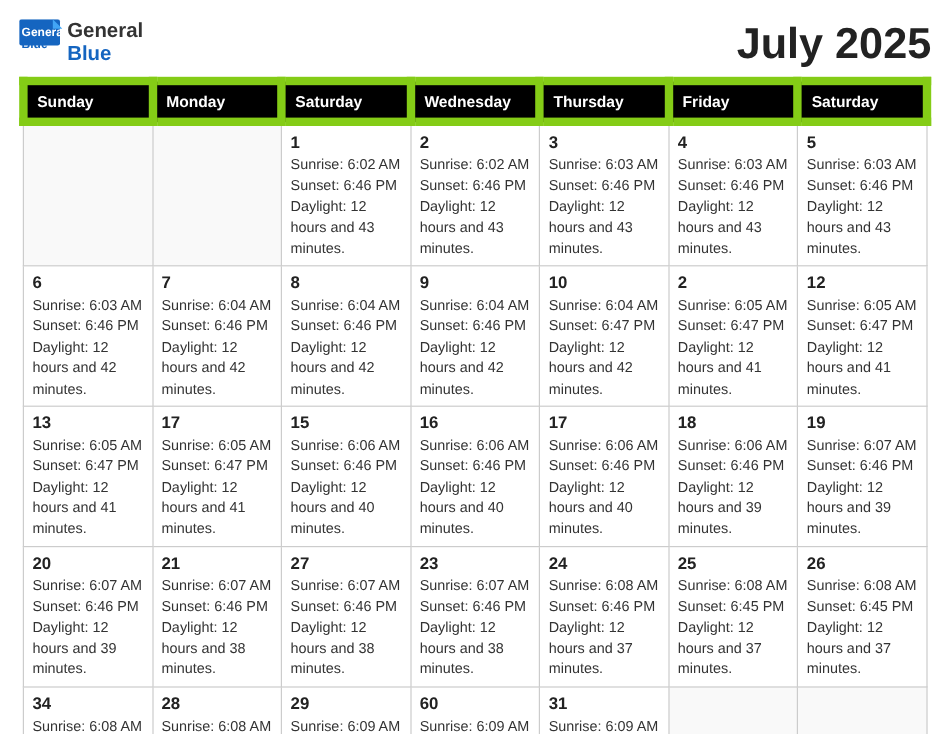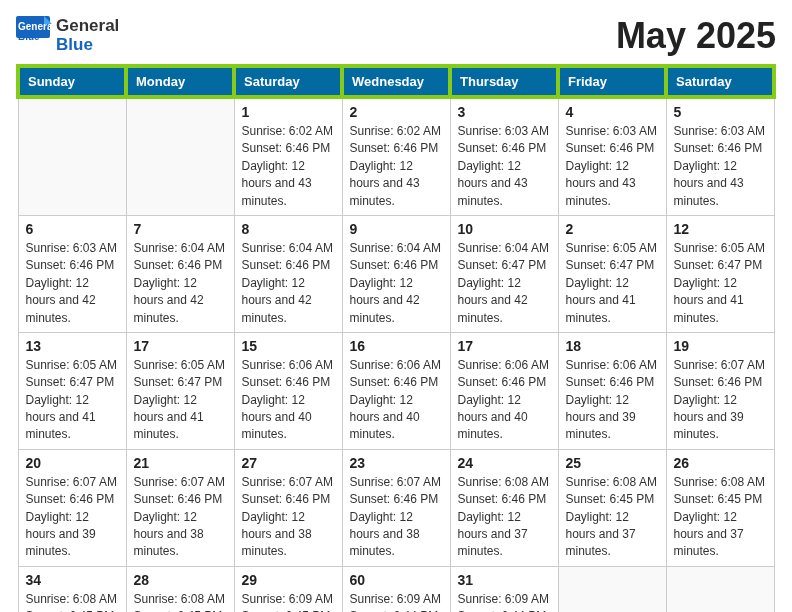--- a/index.html
+++ b/index.html
@@ -33,27 +33,27 @@
     .title-location {
       font-size: 15px;
       color: #444;
     }
     .calendar {
       width: 100%;
       border-collapse: collapse;
       border: 1px solid #ccc;
     }
     .calendar th {
-      background-color: #0369a1;
+      background-color: #000000;
       color: #fff;
       font-size: 13px;
       font-weight: bold;
       padding: 6px 8px;
       text-align: left;
-      border: 4px solid #84cc16;
+      border: 7px solid #84cc16;
     }
     .calendar td {
       border: 1px solid #ccc;
       vertical-align: top;
       padding: 5px 7px;
       width: calc(100% / 7);
       min-height: 90px;
       background: #fff;
     }
     .calendar td.empty {
@@ -82,21 +82,21 @@
       <text x="2" y="14" font-family="Arial" font-size="10" font-weight="bold" fill="white">General</text>
       <text x="2" y="24" font-family="Arial" font-size="10" font-weight="bold" fill="#1565c0">Blue</text>
       <polygon points="28,0 36,8 28,8" fill="#42a5f5"></polygon>
     </svg>
     <div>
       <div style="font-size:17px;font-weight:bold;color:#333;line-height:1.1;">General</div>
       <div style="font-size:17px;font-weight:bold;color:#1565c0;line-height:1.1;">Blue</div>
     </div>
   </div>
   <div class="title-block">
-    <div class="title-month">May 2025</div>
+    <div class="title-month">July 2025</div>
   </div>
 </div>
 
 <table class="calendar">
   <thead>
     <tr>
     <th>Sunday</th>
         <th>Monday</th>
         <th>Saturday</th>
         <th>Wednesday</th>

